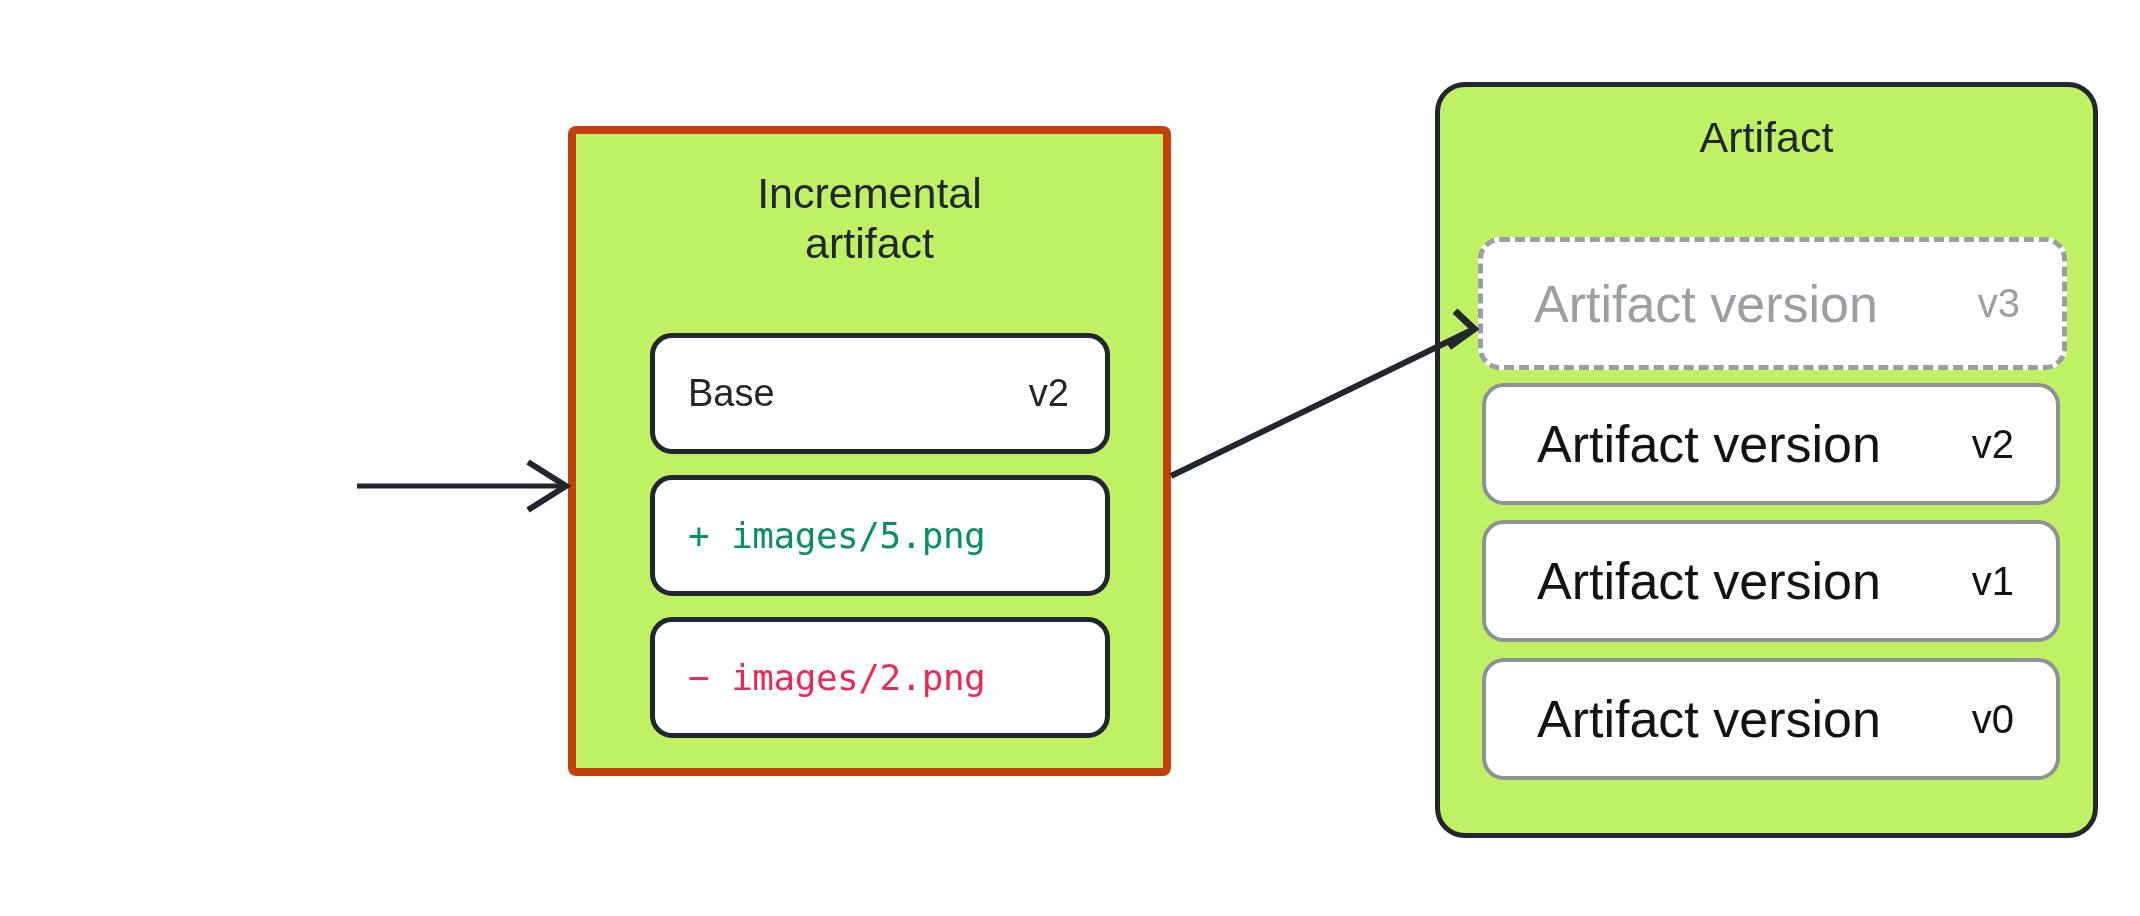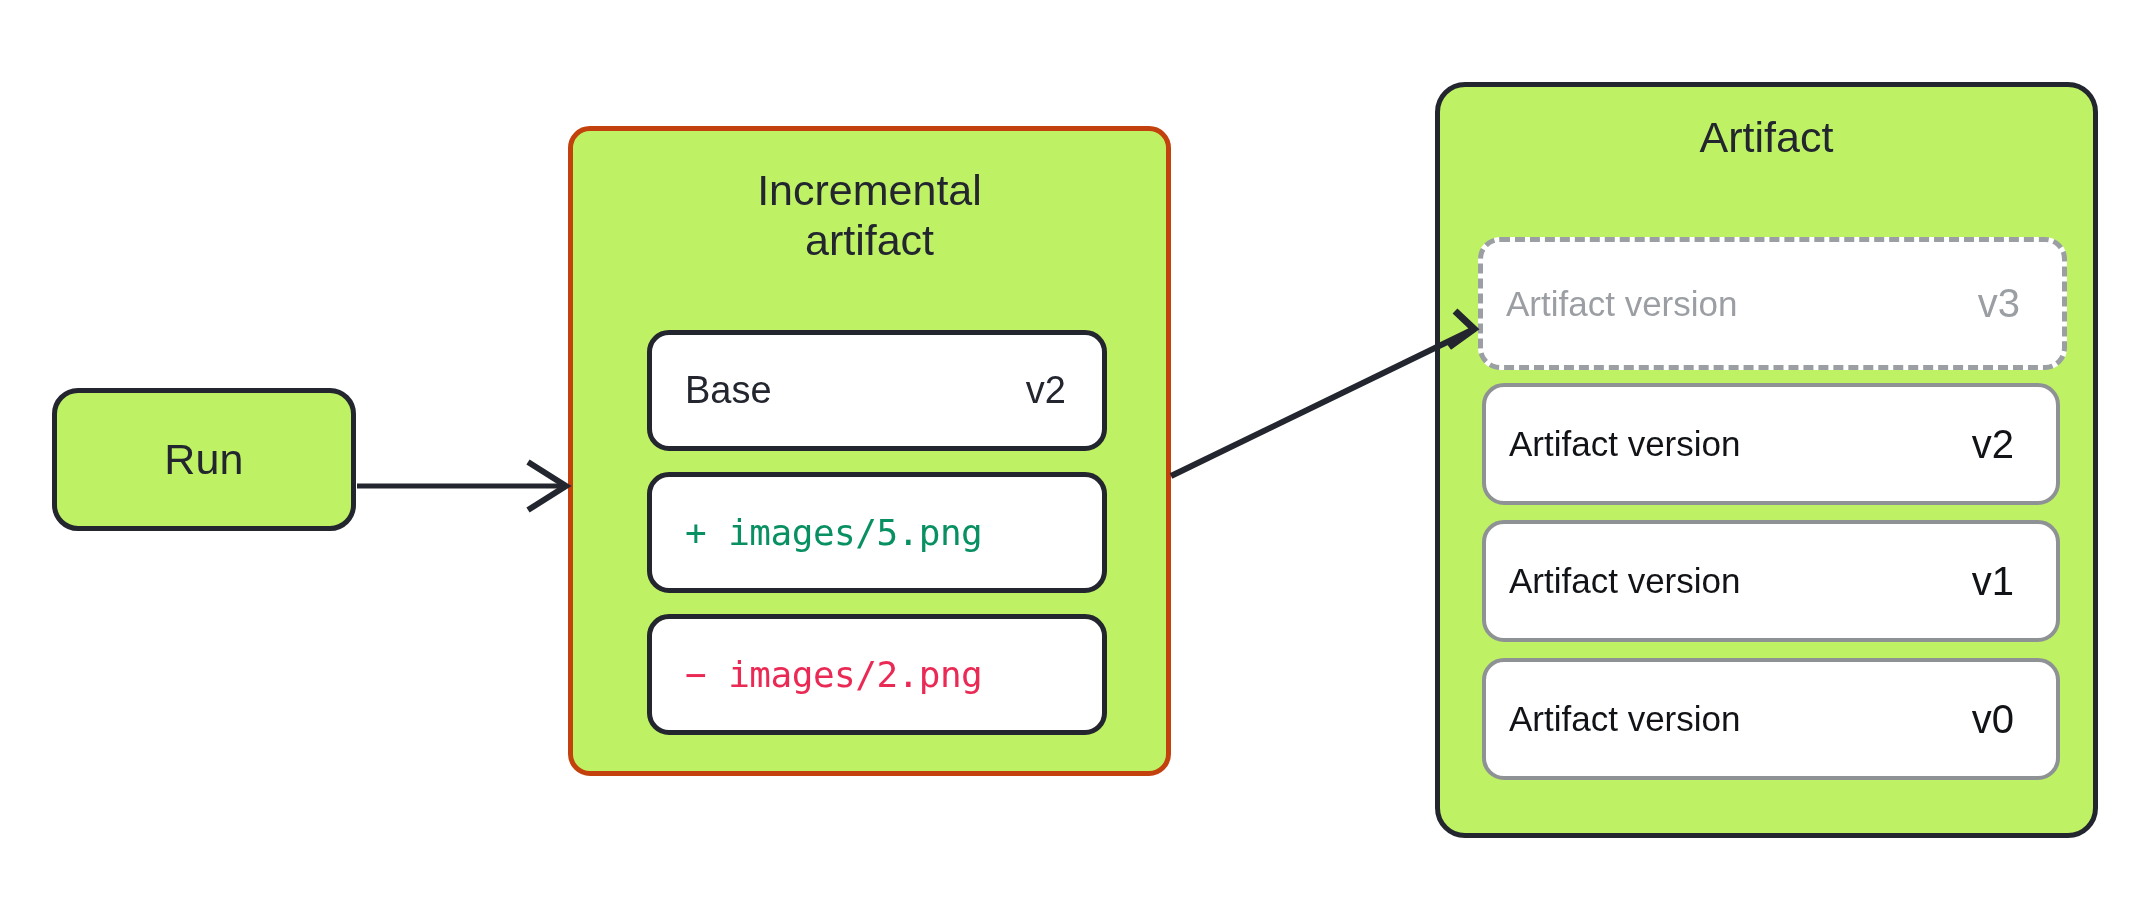--- a/index.html
+++ b/index.html
@@ -43,22 +43,22 @@
     color: #23262e;
     letter-spacing: 0.2px;
   }
 
   
   #incremental-artifact {
     left: 568px;
     top: 126px;
     width: 603px;
     height: 650px;
-    border: 5px solid #c2410c;
-    border-radius: 22px;
+    border: 8px solid #c2410c;
+    border-radius: 8px;
     display: block;
   }
   #incremental-artifact .container-title {
     position: absolute;
     left: 0;
     top: 34px;
     width: 100%;
     text-align: center;
     font-size: 43px;
     line-height: 1.17;
@@ -130,23 +130,23 @@
     width: 578px;
     height: 122px;
     box-sizing: border-box;
     border: 4px solid #8f9295;
     border-radius: 22px;
     display: flex;
     align-items: center;
     background: #ffffff;
   }
   .av-row .row-name {
-    font-size: 35px;
+    font-size: 52px;
     color: #111316;
-    margin-left: 23px;
+    margin-left: 51px;
   }
   .av-row .row-version {
     font-size: 40px;
     color: #111316;
     margin-left: auto;
     margin-right: 42px;
   }
   .av-row.pending {
     border: 5px dashed #9b9fa3;
     left: 38px;
@@ -171,23 +171,20 @@
     width: 2140px;
     height: 916px;
     pointer-events: none;
   }
 </style>
 </head>
 <body>
 
 <div id="canvas">
 
-  <div class="node" id="run-node">
-    <span class="node-label">Run</span>
-  </div>
 
   <div class="node" id="incremental-artifact">
     <div class="container-title">
       <div>Incremental</div>
       <div>artifact</div>
     </div>
 
     <div class="inc-row" id="inc-row-base">
       <span class="row-name">Base</span>
       <span class="row-version">v2</span>

